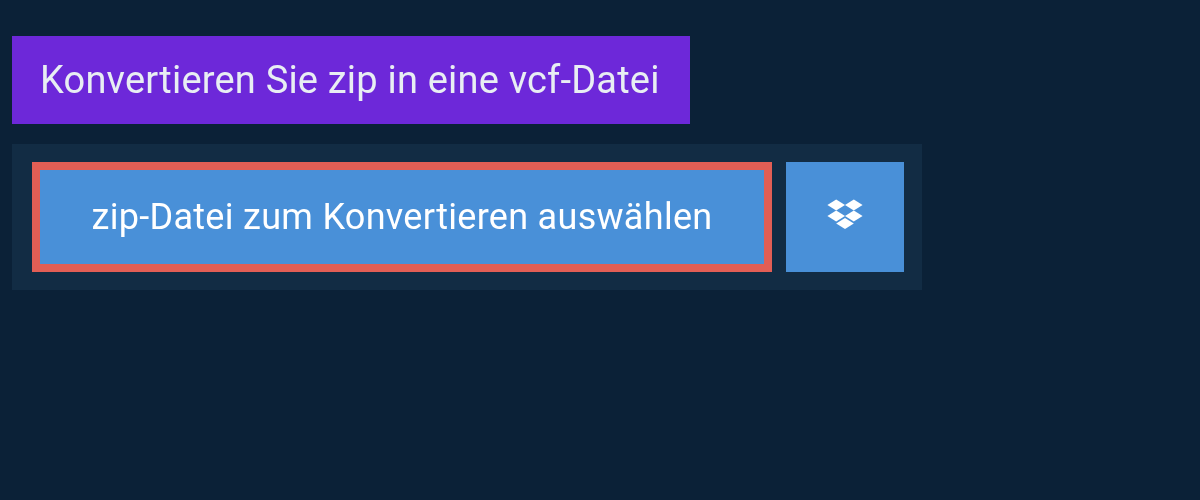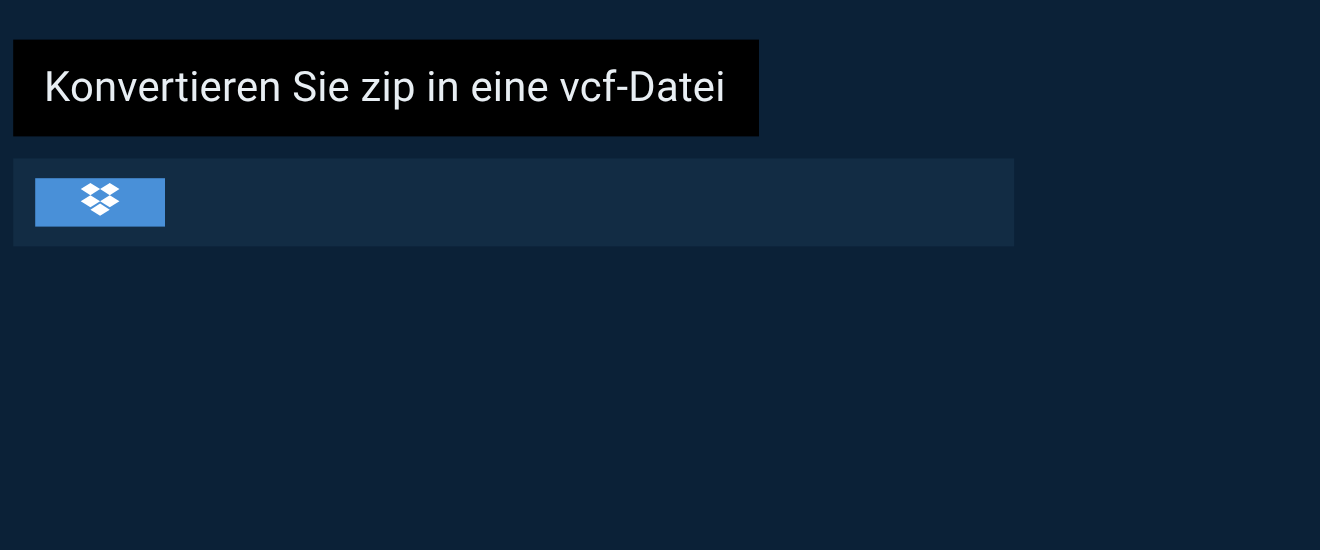--- a/index.html
+++ b/index.html
@@ -8,21 +8,21 @@
       box-sizing: border-box;
     }
     body {
       width: 1200px;
       height: 500px;
       background-color: #0b2137;
       font-family: -apple-system, BlinkMacSystemFont, "Segoe UI", Roboto, Helvetica, Arial, sans-serif;
       overflow: hidden;
     }
     .header-bar {
-      background-color: #000000;
+      background-color: #6d28d9;
       display: inline-block;
       padding: 22px 30px 22px 28px;
       margin-top: 36px;
       margin-left: 12px;
     }
     .header-title {
       color: #e8eef3;
       font-size: 38px;
       font-weight: 400;
       letter-spacing: 0.2px;
@@ -68,20 +68,23 @@
 </head>
 <body>
 
 
 
 <div class="header-bar">
   <h1 class="header-title">Konvertieren Sie zip in eine vcf-Datei</h1>
 </div>
 
 <div class="upload-panel">
+  <div class="select-button">
+    <span>zip-Datei zum Konvertieren auswählen</span>
+  </div>
   <div class="dropbox-button">
     <span>
       <svg class="dropbox-icon" viewBox="0 0 40 40" fill="#ffffff" xmlns="http://www.w3.org/2000/svg">
         <path d="M12 4 L20 9 L12 14 L4 9 Z"></path>
         <path d="M28 4 L36 9 L28 14 L20 9 Z"></path>
         <path d="M4 19 L12 14 L20 19 L12 24 Z"></path>
         <path d="M20 19 L28 14 L36 19 L28 24 Z"></path>
         <path d="M12 26 L20 21 L28 26 L20 31 Z"></path>
       </svg>
     </span>

